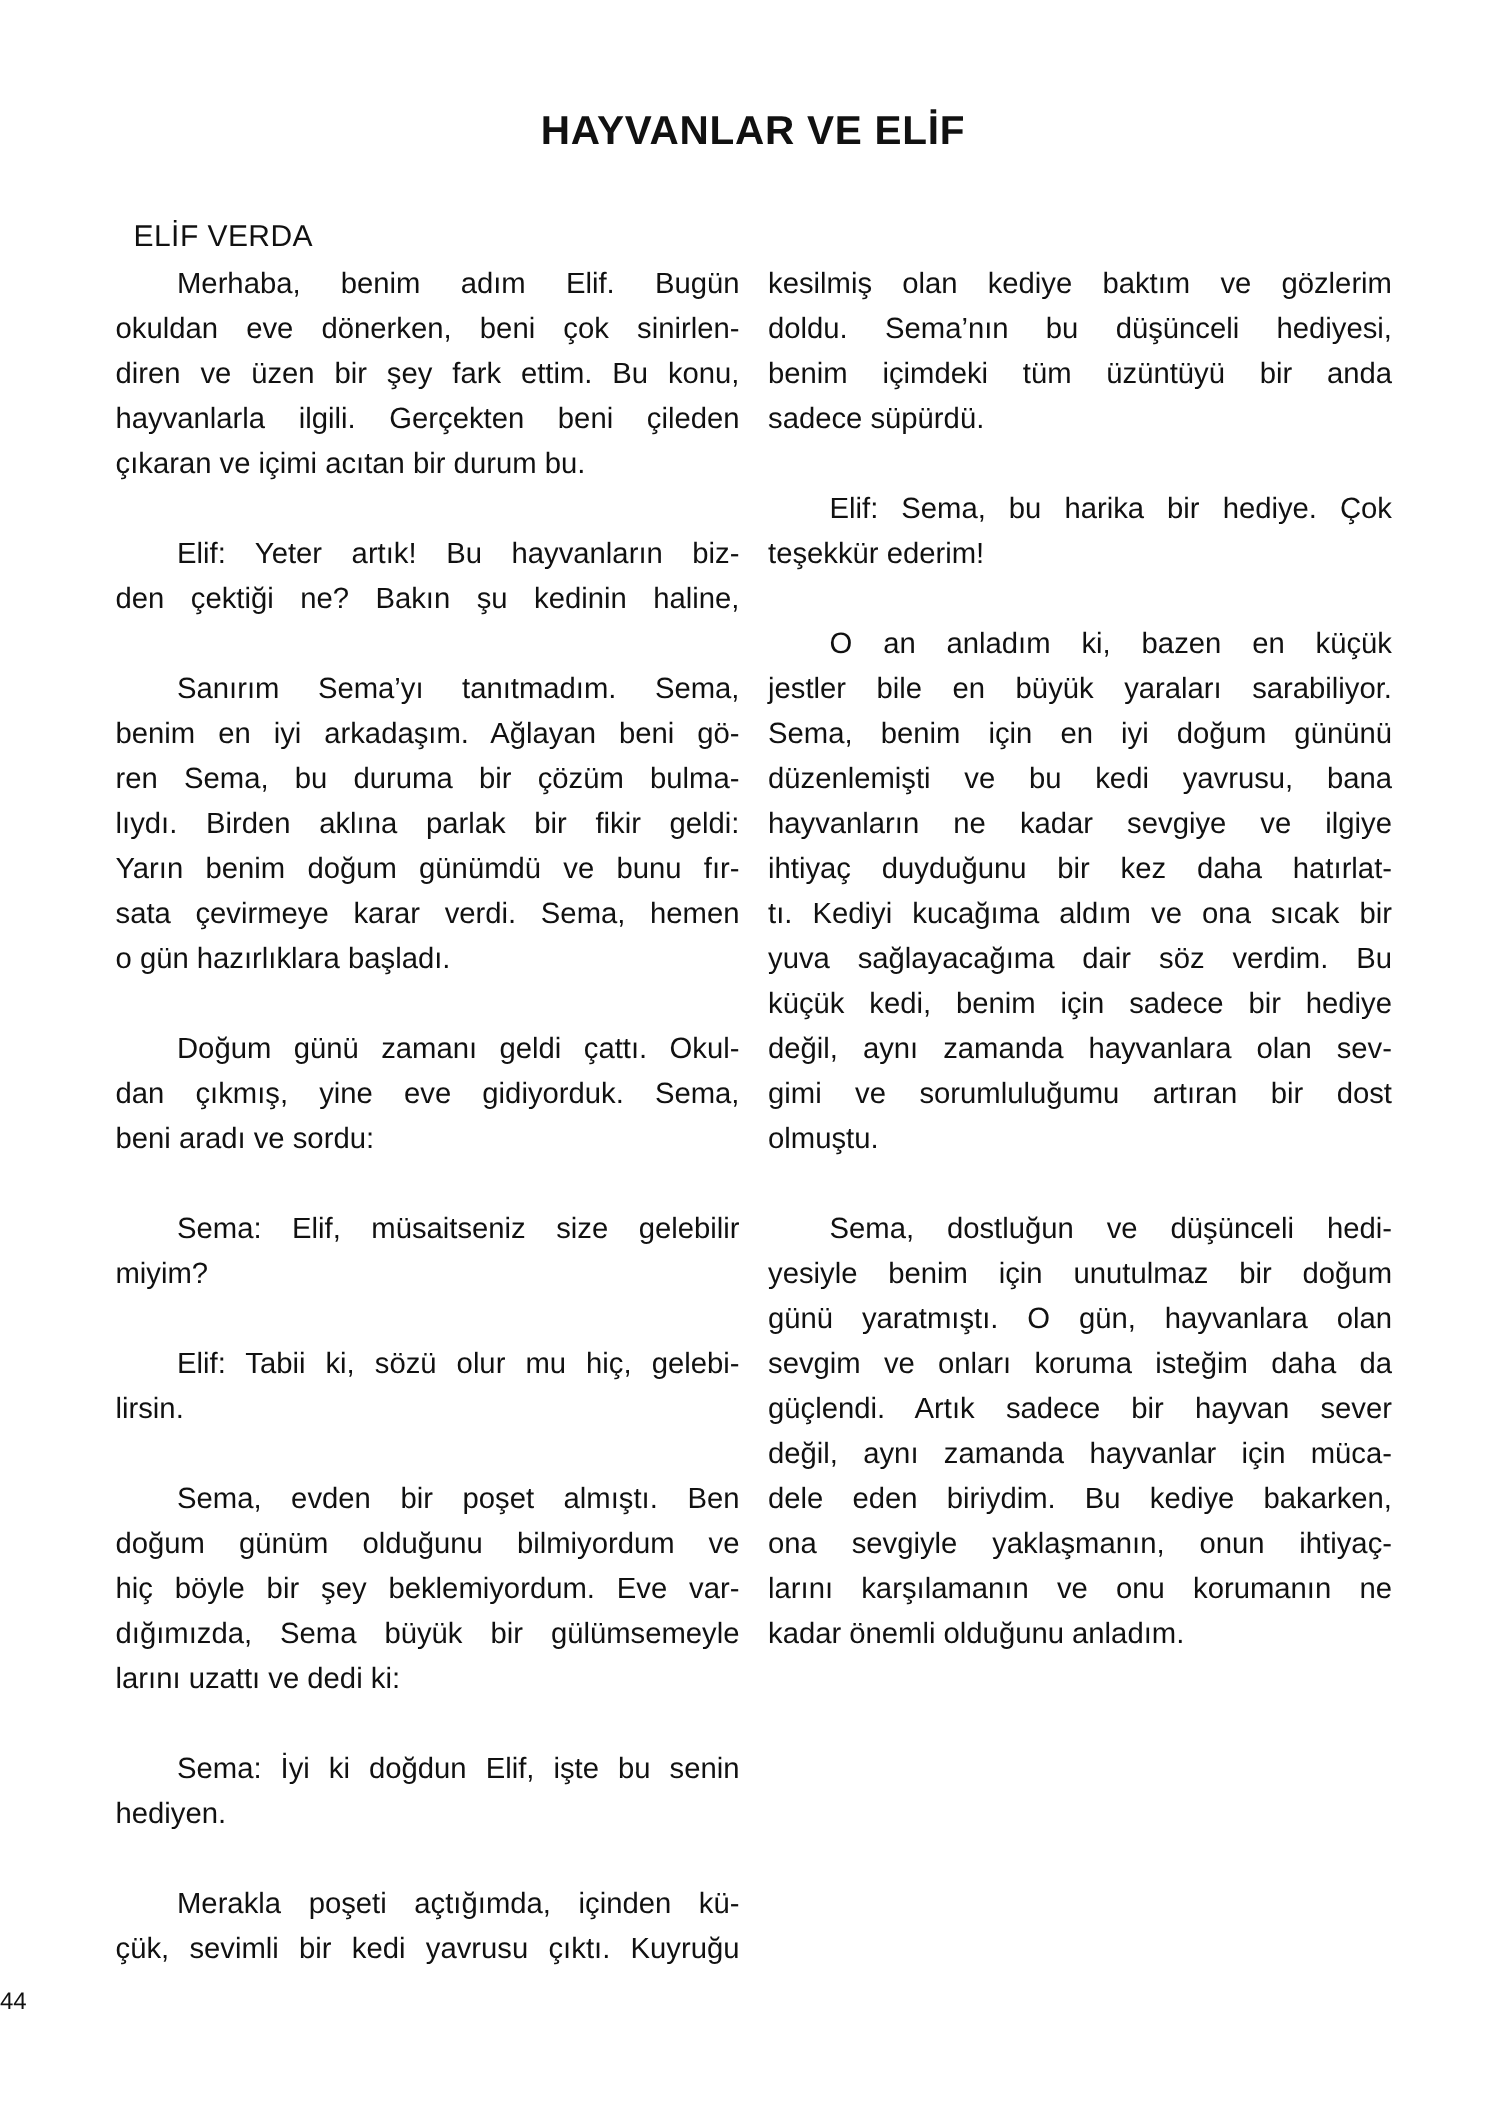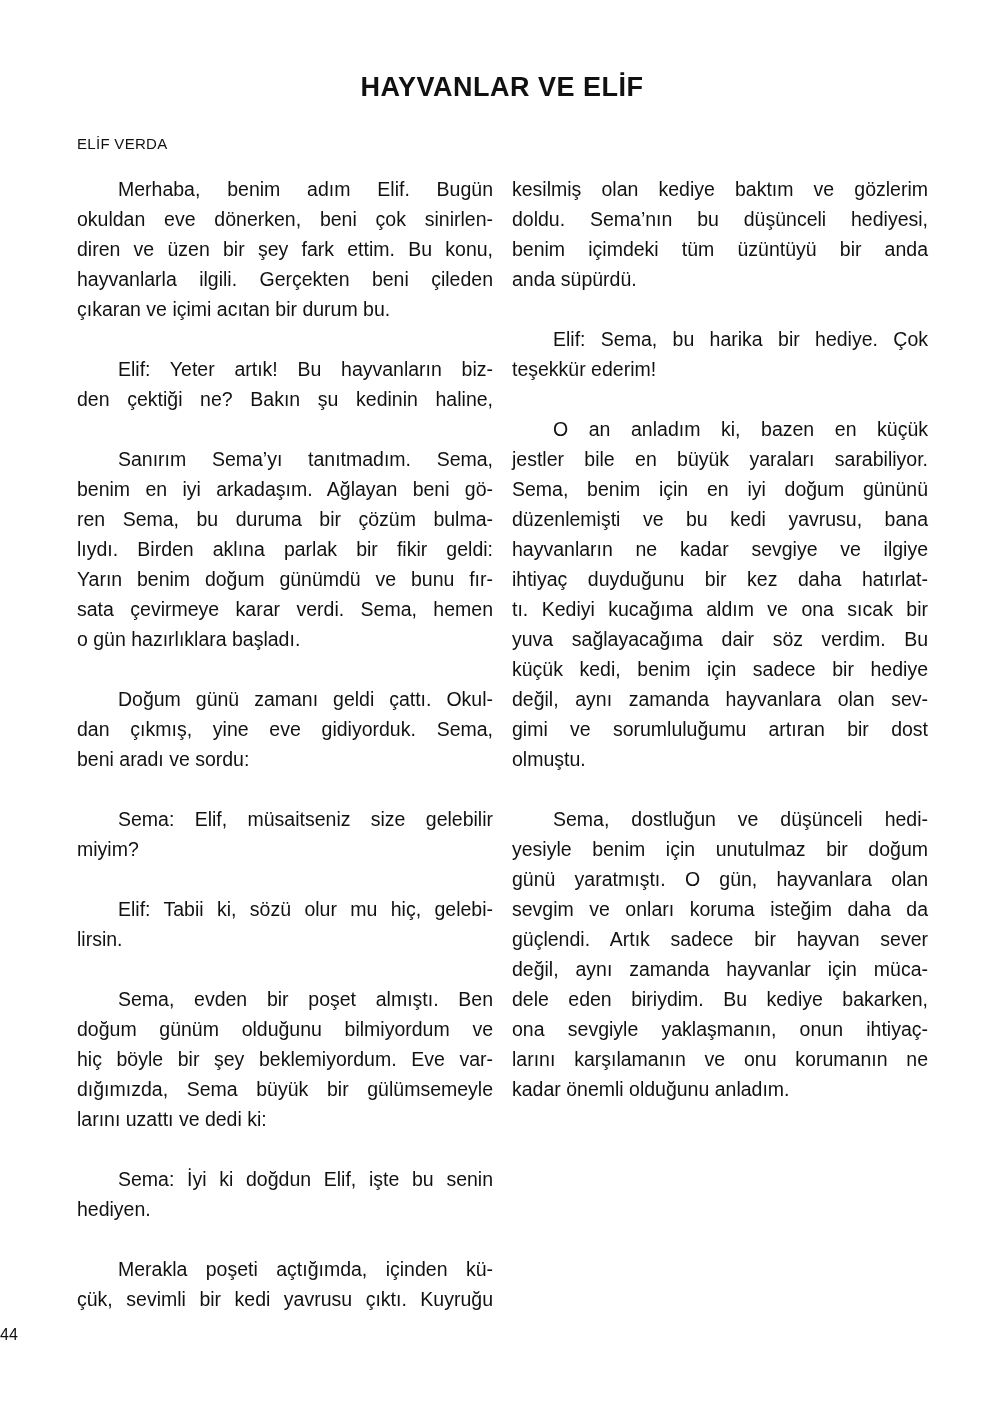--- a/index.html
+++ b/index.html
@@ -23,22 +23,22 @@
       text-align: center;
       font-size: 27px;
       font-weight: bold;
       letter-spacing: 0.5px;
       margin: 0;
     }
     .author {
       position: absolute;
       top: 135px;
       left: 77px;
-      font-size: 15px;
-      margin: 0;
+      font-size: 20px;
+      margin: 12px;
       letter-spacing: 0.3px;
     }
     .col {
       position: absolute;
       top: 174px;
       width: 416px;
       font-size: 19.5px;
       line-height: 30px;
     }
     .col.left { left: 77px; }
@@ -119,21 +119,21 @@
     <div class="para">
       <span class="line first">Merakla poşeti açtığımda, içinden kü-</span>
       <span class="line">çük, sevimli bir kedi yavrusu çıktı. Kuyruğu</span>
     </div>
   </div>
 <div class="col right">
     <div class="para">
       <span class="line">kesilmiş olan kediye baktım ve gözlerim</span>
       <span class="line">doldu. Sema’nın bu düşünceli hediyesi,</span>
       <span class="line">benim içimdeki tüm üzüntüyü bir anda</span>
-      <span class="line last">anda süpürdü.</span>
+      <span class="line last">sadece süpürdü.</span>
     </div>
     <div class="para">
       <span class="line first">Elif: Sema, bu harika bir hediye. Çok</span>
       <span class="line last">teşekkür ederim!</span>
     </div>
     <div class="para">
       <span class="line first">O an anladım ki, bazen en küçük</span>
       <span class="line">jestler bile en büyük yaraları sarabiliyor.</span>
       <span class="line">Sema, benim için en iyi doğum gününü</span>
       <span class="line">düzenlemişti ve bu kedi yavrusu, bana</span>

